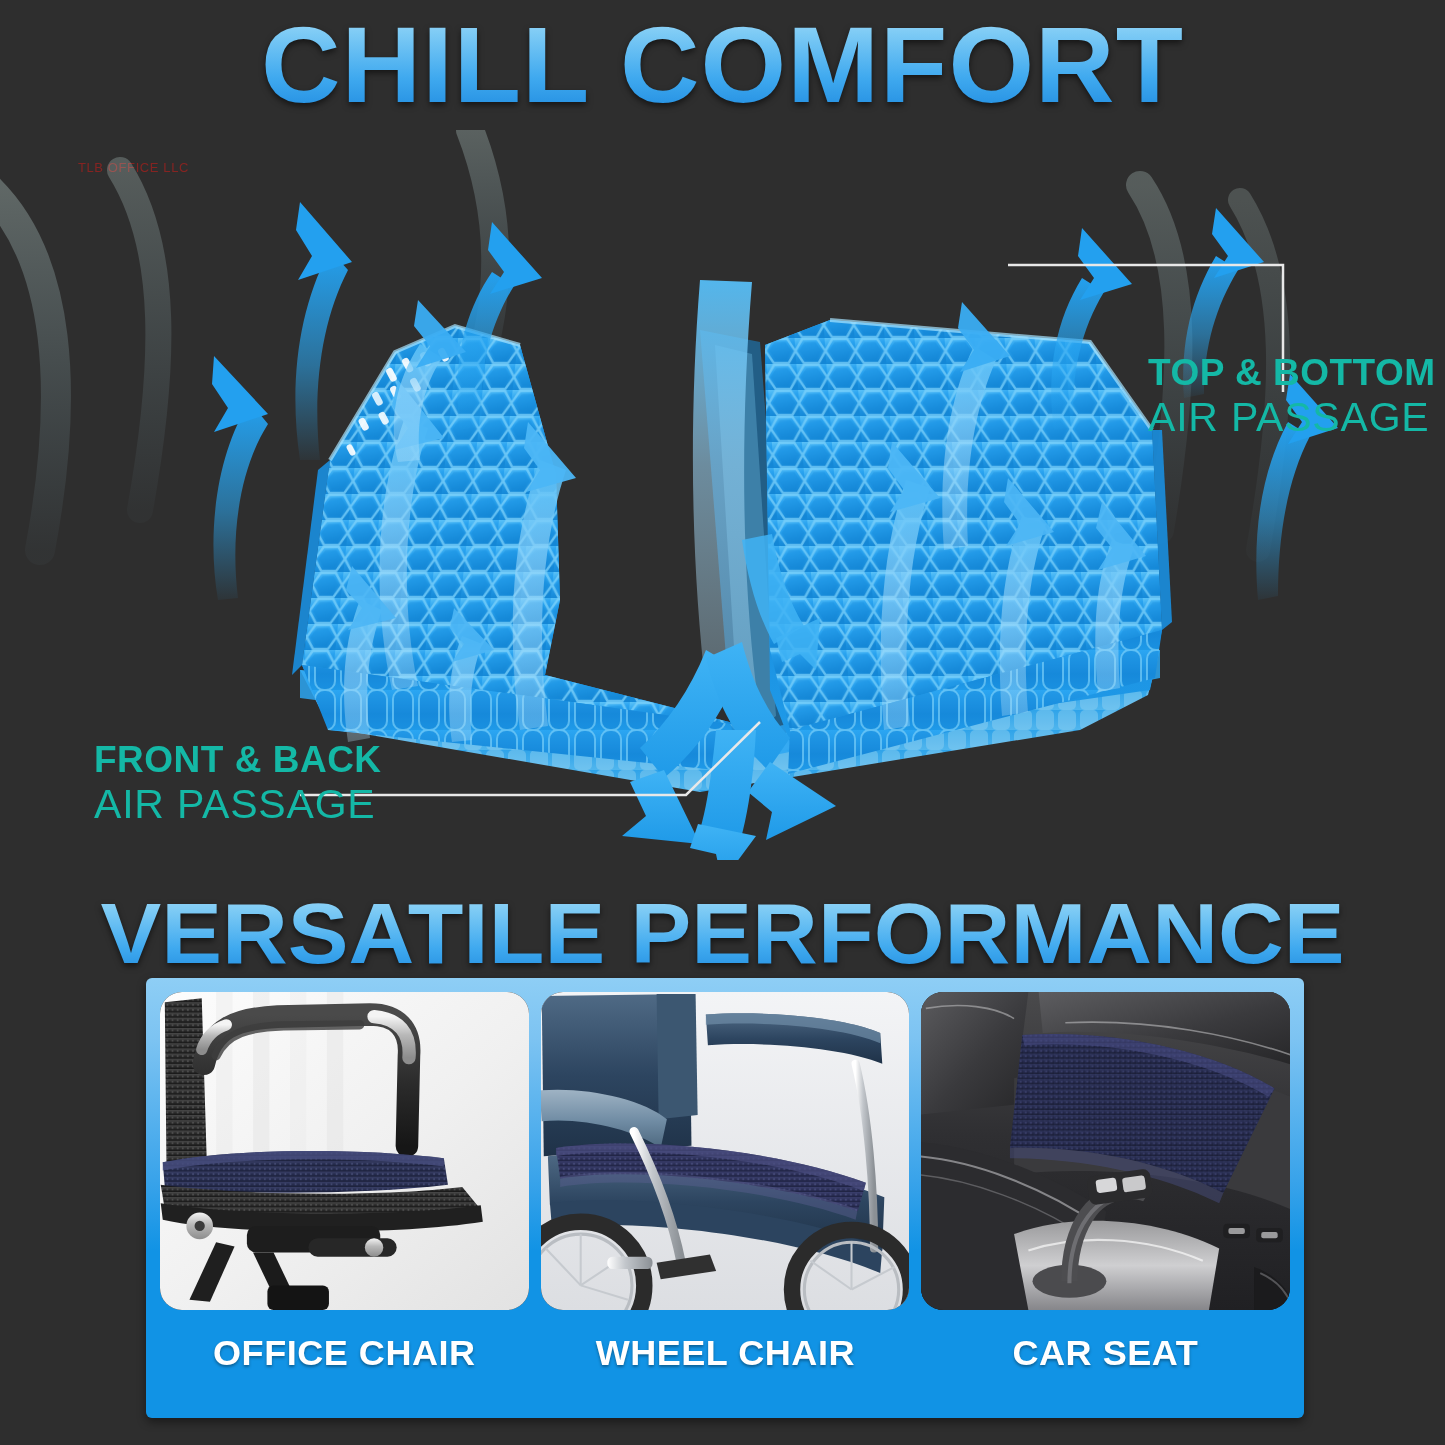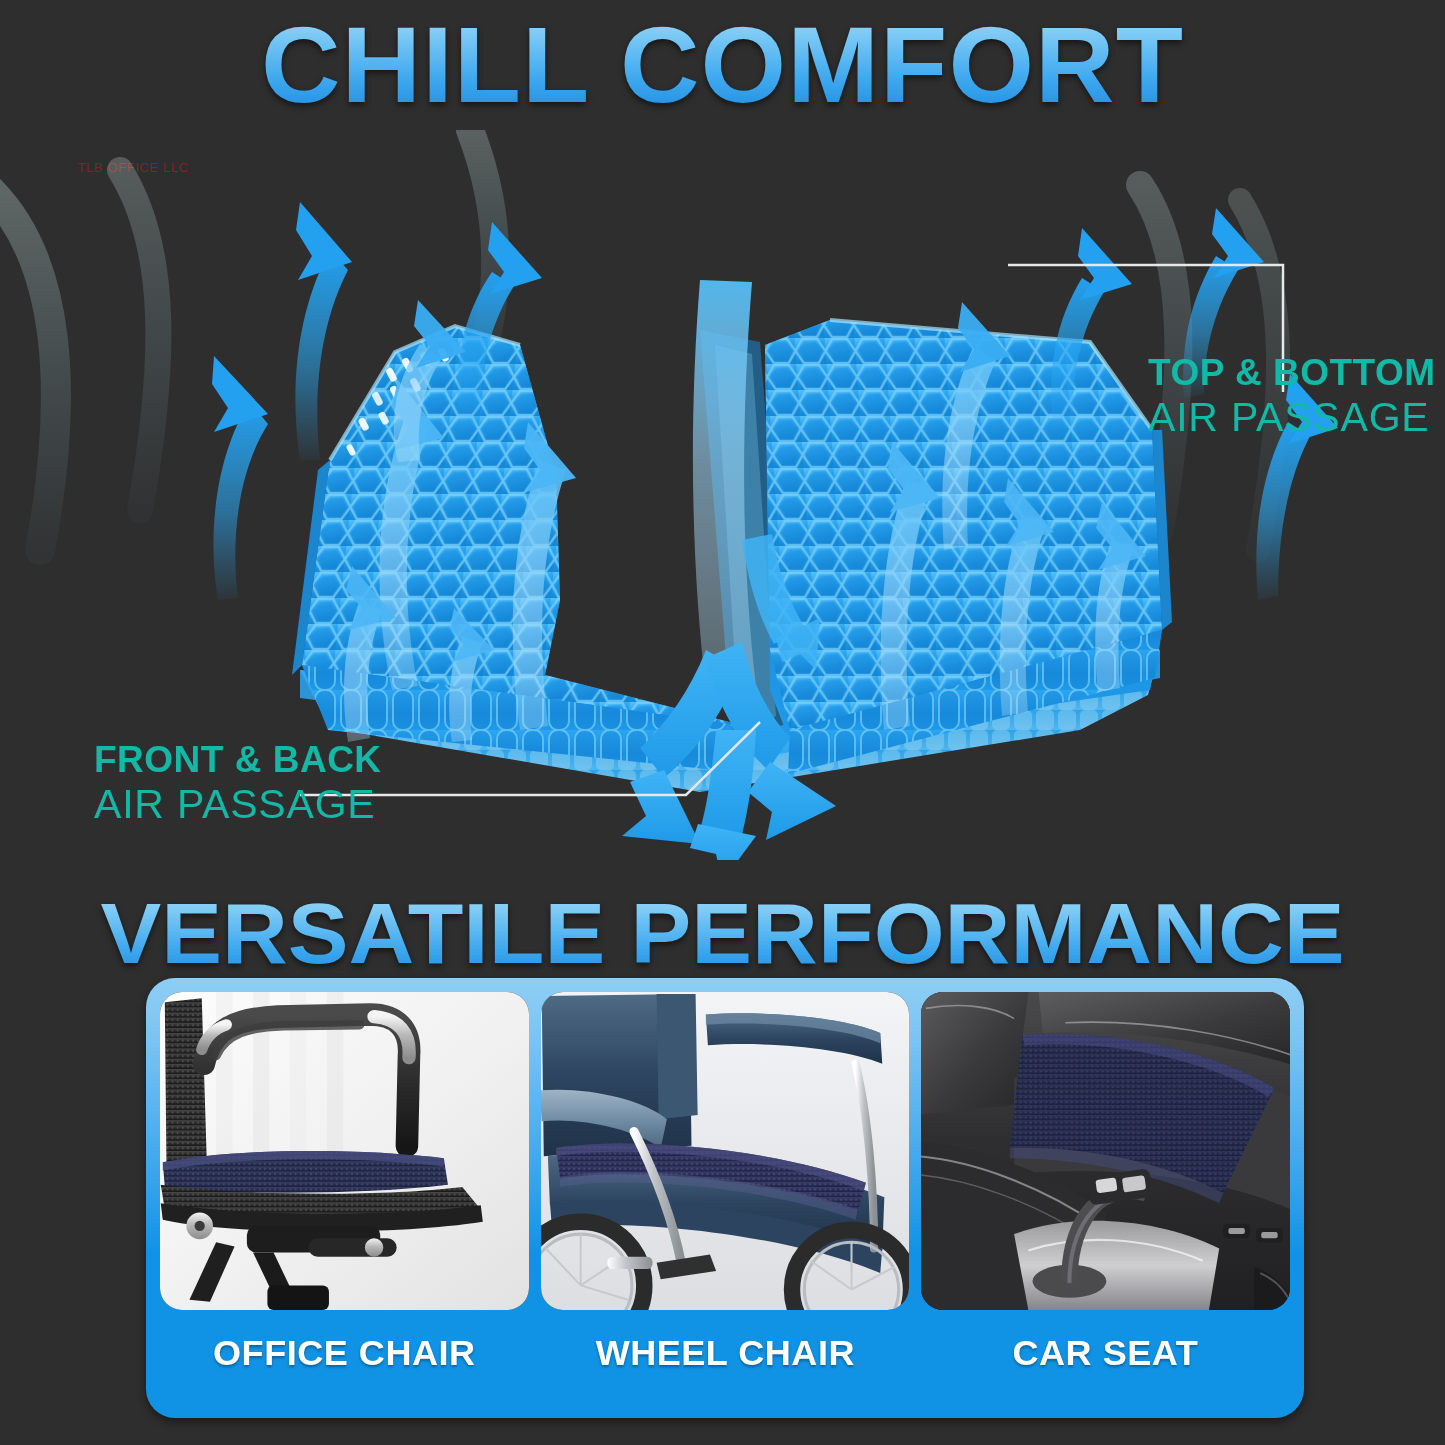--- a/index.html
+++ b/index.html
@@ -59,21 +59,21 @@
   
   .callout { position:absolute; color:#14b8a6; }
   .callout .line1 { font-weight:bold; font-size:37px; letter-spacing:.5px; white-space:nowrap; }
   .callout .line2 { font-weight:normal; font-size:41px; letter-spacing:.8px; white-space:nowrap; }
   #callout-top-bottom { left:1148px; top:352px; }
   #callout-front-back { left:94px; top:733px;margin-top:6px; }
 
   
   .panel-frame {
     position:absolute; left:146px; top:978px; width:1158px; height:440px;
-    border-radius:29px;
+    border-radius:6px;
     background:linear-gradient(180deg,#8ecef5 0%, #7cc3f2 14%, #39a3ea 46%, #1193e5 62%, #1193e5 100%);
     box-shadow:0 4px 10px rgba(0,0,0,.45);
   }
   .panel-photos {
     position:absolute; left:14px; top:14px; right:14px; height:318px;
     display:flex; gap:12px;
   }
   .photo {
     flex:1; border-radius:22px; overflow:hidden; position:relative;
     background:#111;

